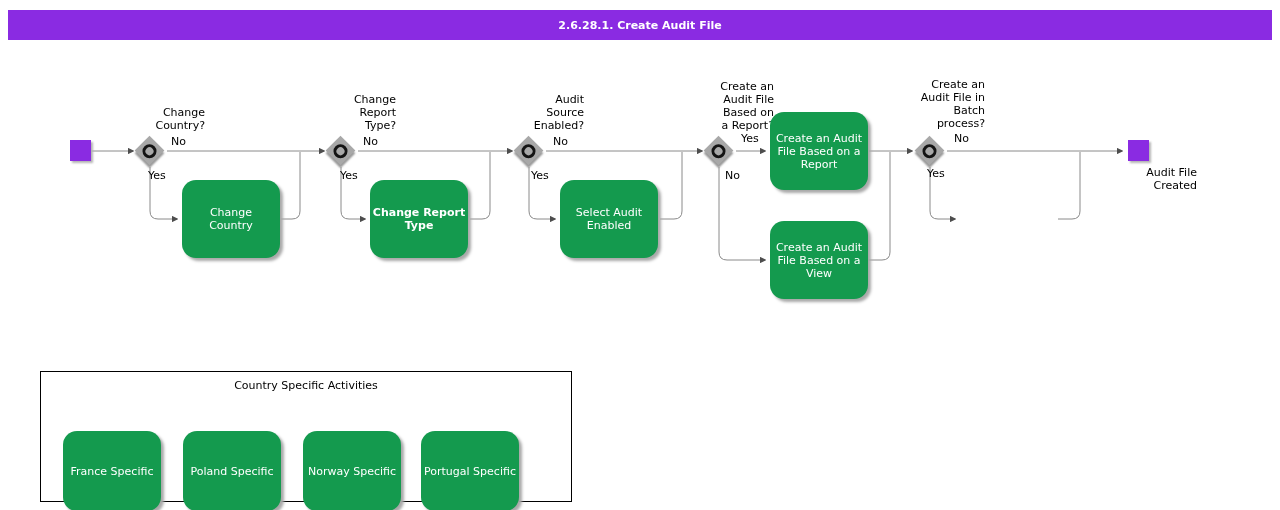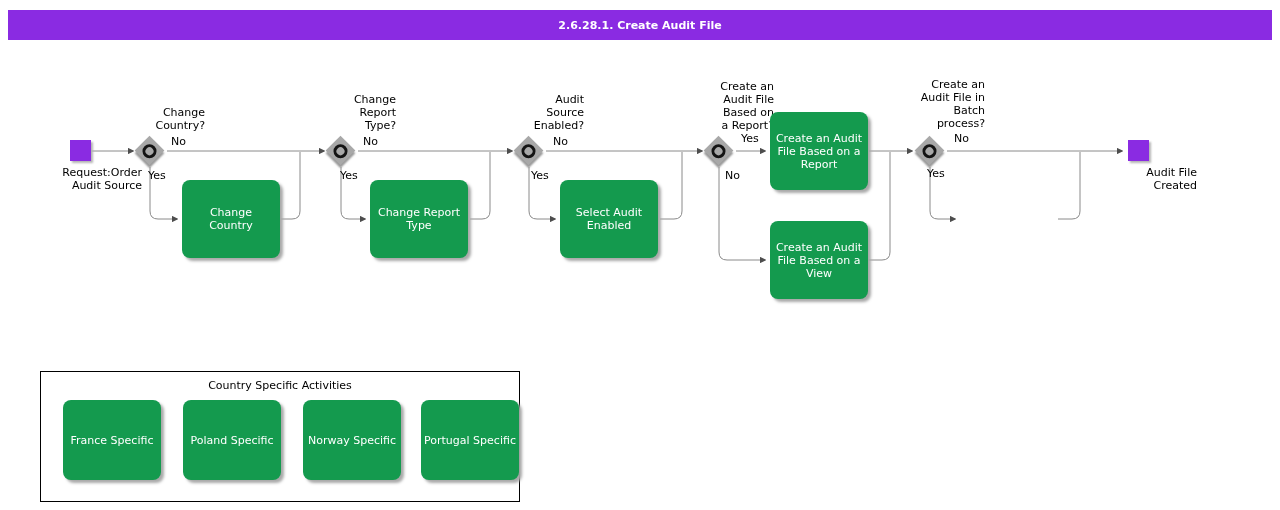--- a/index.html
+++ b/index.html
@@ -11,39 +11,39 @@
     position:absolute;left:8px;top:10px;width:1264px;height:30px;
     background:#8a2be2;color:#ffffff;font-size:11px;font-weight:bold;
     display:flex;align-items:center;justify-content:center;
   }
   .edges{position:absolute;left:0;top:0;width:1280px;height:510px;}
   .sq{
     position:absolute;width:21px;height:21px;background:#8a2be2;
     box-shadow:2px 2px 2px #b4b4b4;
   }
   .proc{
-    position:absolute;width:98px;height:78px;background:#149a4e;border-radius:8px;
+    position:absolute;width:98px;height:78px;background:#149a4e;border-radius:14px;
     color:#ffffff;font-size:11px;line-height:13px;text-align:center;
     display:flex;align-items:center;justify-content:center;
     white-space:pre-line;box-shadow:3px 3px 3px #a9a9a9;box-sizing:border-box;padding:2px;
   }
   .diamond{
     position:absolute;width:21px;height:21px;background:#a8a8a8;
     transform:rotate(45deg);box-shadow:2px 2px 2px #999999;
     display:flex;align-items:center;justify-content:center;
   }
   .ring{width:8px;height:8px;border:3px solid #141414;border-radius:50%;background:transparent;}
   .lbl{
     position:absolute;font-size:11px;line-height:13px;color:#000;
     text-align:right;white-space:pre-line;
   }
   .branch{position:absolute;font-size:11px;line-height:13px;color:#000;white-space:nowrap;}
-  .panel{position:absolute;left:40px;top:371px;width:480px;height:131px;border:1px solid #000;background:#fff;box-sizing:border-box;}
+  .panel{position:absolute;left:40px;top:371px;width:532px;height:131px;border:1px solid #000;background:#fff;box-sizing:border-box;}
   .panel-title{position:absolute;left:0;top:7px;width:100%;font-size:11px;text-align:center;color:#000;}
-  .panel .proc{height:80px;}
+  .panel .proc{height:80px;margin-top:31px;}
 </style>
 </head>
 <body>
 
 <div class="canvas">
 
   <div class="hdr">
     <span>2.6.28.1. Create Audit File</span>
   </div>
 
@@ -68,22 +68,20 @@
       <path d="M719,167 V252 Q719,260 727,260 H765" marker-end="url(#arr)"></path>
       <path d="M869,151 H912" marker-end="url(#arr)"></path>
       <path d="M868,260 H882 Q890,260 890,252 V152"></path>
       <path d="M947,151 H1122" marker-end="url(#arr)"></path>
       <path d="M930,167 V211 Q930,219 938,219 H955" marker-end="url(#arr)"></path>
       <path d="M1058,219 H1072 Q1080,219 1080,211 V152"></path>
     </g>
   </svg>
 
   <div class="sq" style="left:70px;top:140px;"></div>
-  <div class="lbl" style="left:18px;top:166px;width:124px;">Request:Order
-Audit Source</div>
 
   <div class="sq" style="left:1128px;top:140px;"></div>
   <div class="lbl" style="left:1082px;top:166px;width:115px;">Audit File
 Created</div>
 
   <div class="lbl" style="left:95px;top:106px;width:110px;">Change
 Country?</div>
   <div class="diamond" style="left:139px;top:140px;">
     <div class="ring"></div>
   </div>
@@ -93,21 +91,21 @@
 Country</div>
 
   <div class="lbl" style="left:286px;top:93px;width:110px;">Change
 Report
 Type?</div>
   <div class="diamond" style="left:330px;top:140px;">
     <div class="ring"></div>
   </div>
   <div class="branch" style="left:363px;top:135px;">No</div>
   <div class="branch" style="left:340px;top:169px;">Yes</div>
-  <div class="proc" style="left:370px;top:180px;">Change Report
+  <div class="proc" style="left:370px;top:180px;font-weight:bold;">Change Report
 Type</div>
 
   <div class="lbl" style="left:474px;top:93px;width:110px;">Audit
 Source
 Enabled?</div>
   <div class="diamond" style="left:518px;top:140px;">
     <div class="ring"></div>
   </div>
   <div class="branch" style="left:553px;top:135px;">No</div>
   <div class="branch" style="left:531px;top:169px;">Yes</div>

